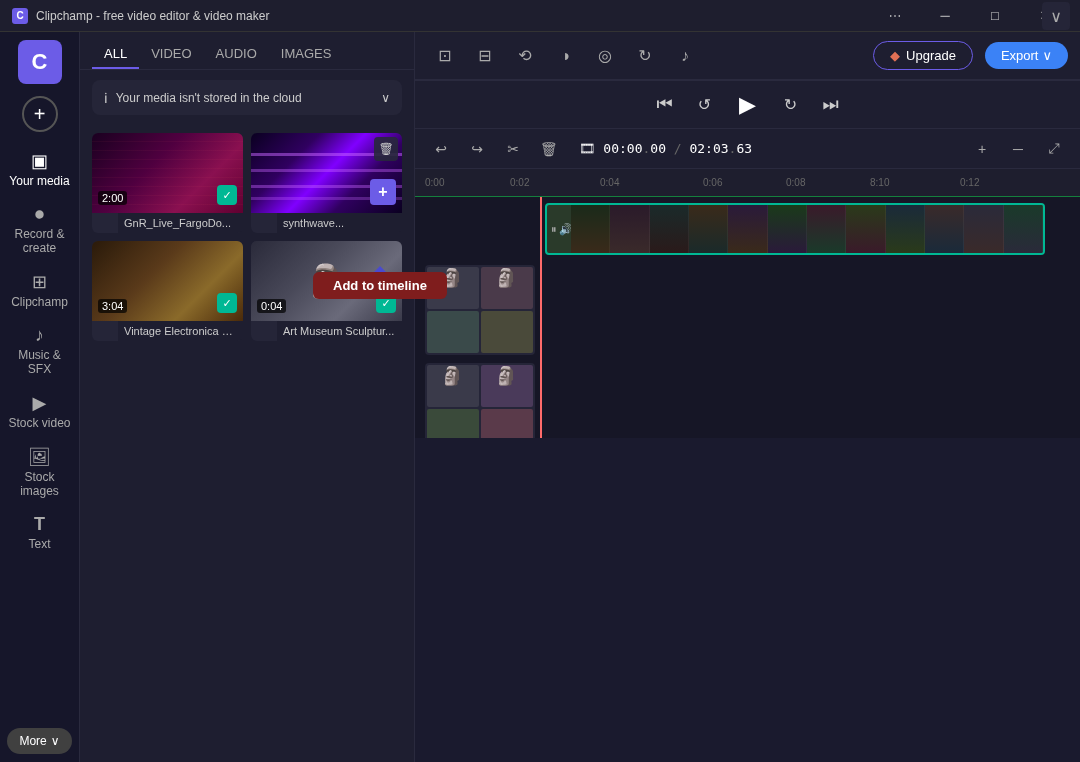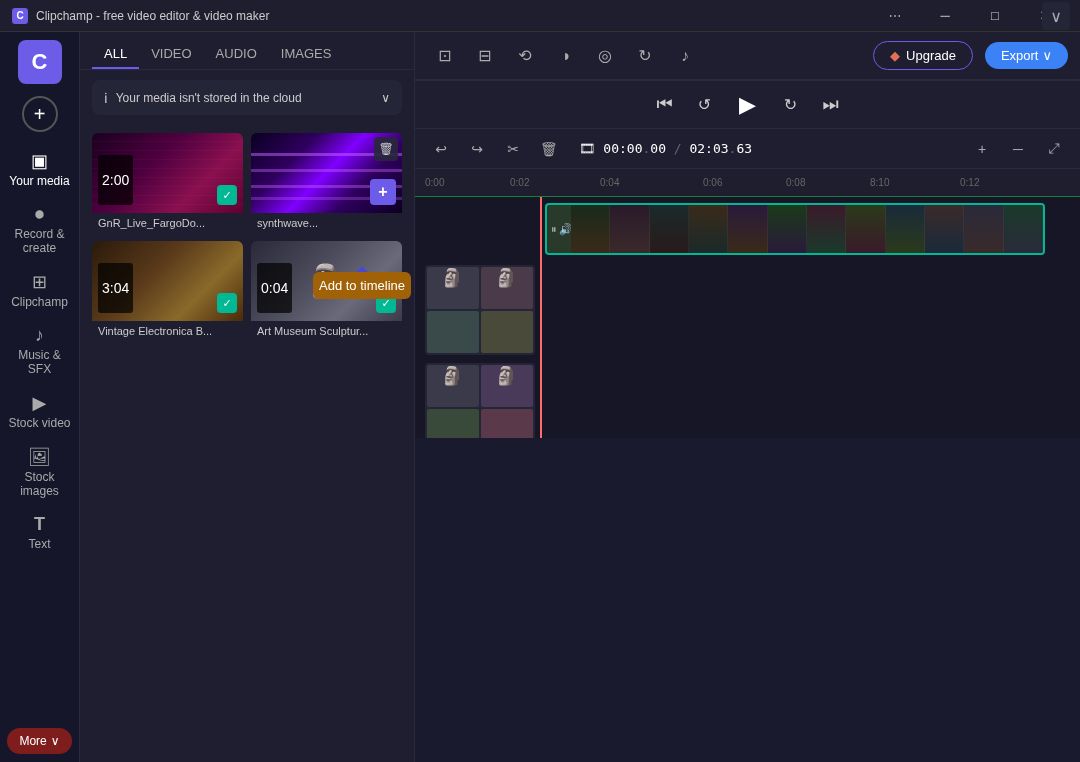--- a/index.html
+++ b/index.html
@@ -112,21 +112,21 @@
       padding: 6px 4px;
       border-radius: 8px;
       cursor: pointer;
       color: #aaa;
     }
     .sidebar-item.active { color: #fff; }
     .sidebar-item .icon { font-size: 18px; }
     .sidebar-item .label { font-size: 12px; text-align: center; }
     #more-btn {
       margin-top: auto;
-      background: #7f1d1d;
+      background: #404040;
       border: none;
       color: #fff;
       padding: 6px 12px;
       border-radius: 16px;
       cursor: pointer;
       font-size: 12px;
       display: flex;
       align-items: center;
       gap: 4px;
     }
@@ -189,22 +189,22 @@
       height: 80px;
       background: #333;
       position: relative;
     }
     .media-duration {
       position: absolute;
       bottom: 28px;
       left: 6px;
       background: rgba(0,0,0,0.7);
       color: #fff;
-      font-size: 14px;
-      padding: 17px 4px;
+      font-size: 11px;
+      padding: 1px 4px;
       border-radius: 3px;
     }
     .media-check {
       position: absolute;
       bottom: 28px;
       right: 6px;
       width: 20px;
       height: 20px;
       background: #00b894;
       border-radius: 4px;
@@ -214,20 +214,21 @@
       font-size: 11px;
     }
     .media-card-name {
       font-size: 11px;
       color: #ccc;
       padding: 4px 6px;
       white-space: nowrap;
       overflow: hidden;
       text-overflow: ellipsis;
       background: #1e1e30;
+      margin-left: 26px;
     }
     
     .media-card-hover-btns {
       position: absolute;
       top: 4px;
       right: 4px;
       display: flex;
       gap: 4px;
     }
     .hover-btn {
@@ -245,29 +246,30 @@
     .hover-btn.add-btn {
       background: #6c5ce7;
       color: #fff;
       position: absolute;
       bottom: 28px;
       right: 6px;
     }
     
     #add-tooltip {
       position: absolute;
-      background: #a16207;
-      color: #fff;
-      padding: 6px 6px;
+      background: #7f1d1d;
+      color: #fff;
+      padding: 6px 20px;
       border-radius: 6px;
       font-size: 13px;
       white-space: nowrap;
       z-index: 100;
       top: 272px;
       left: 313px;
+      font-weight: bold;
     }
     #add-tooltip::before {
       content: '';
       position: absolute;
       top: -6px;
       left: 50%;
       transform: translateX(-50%);
       border: 6px solid transparent;
       border-bottom-color: #4a4acf;
       border-top: none;

